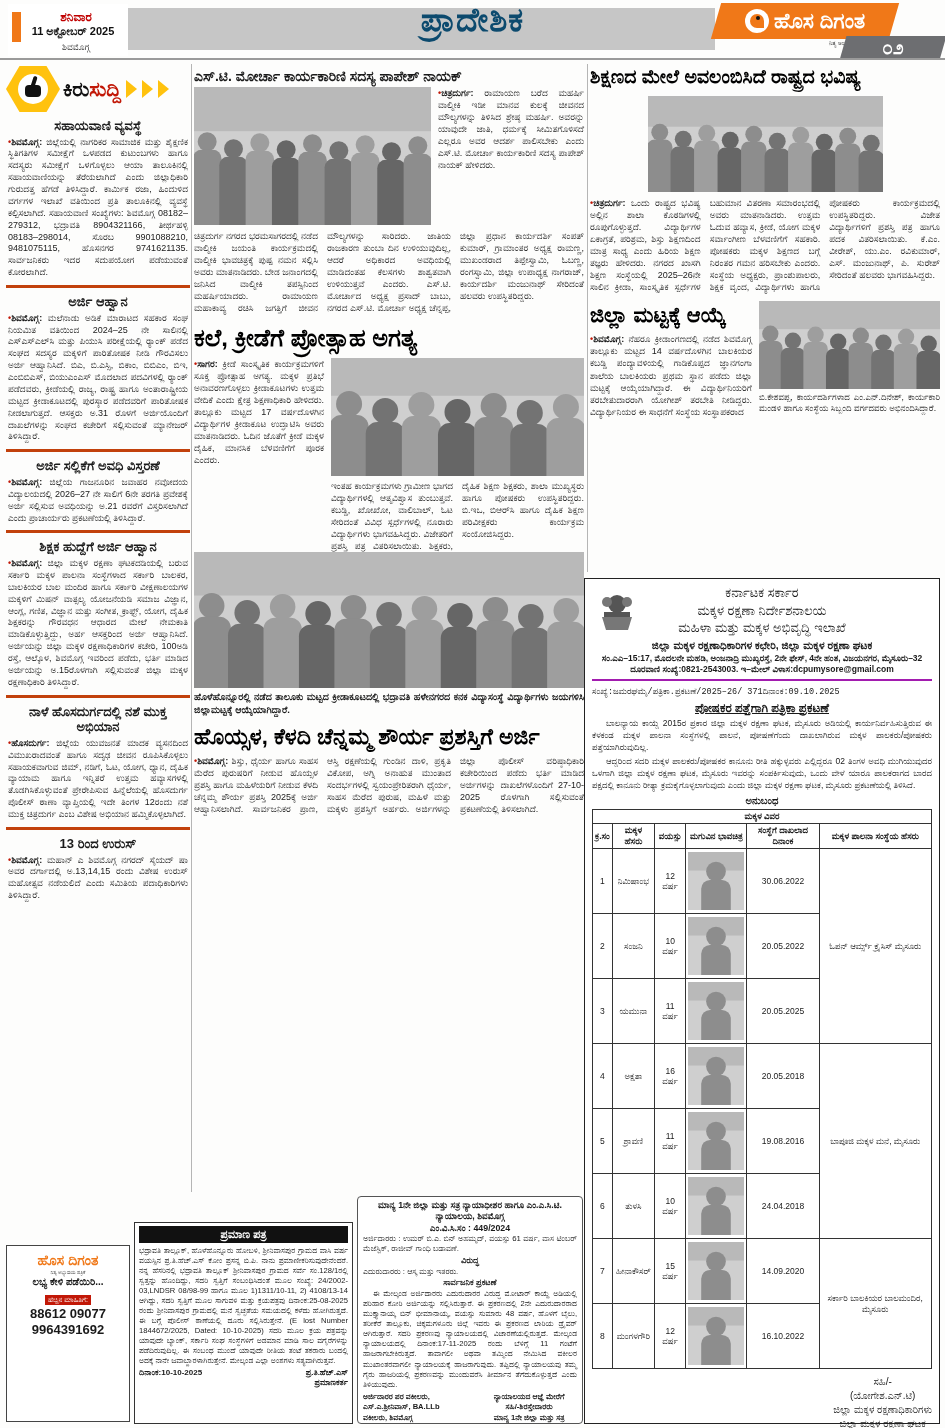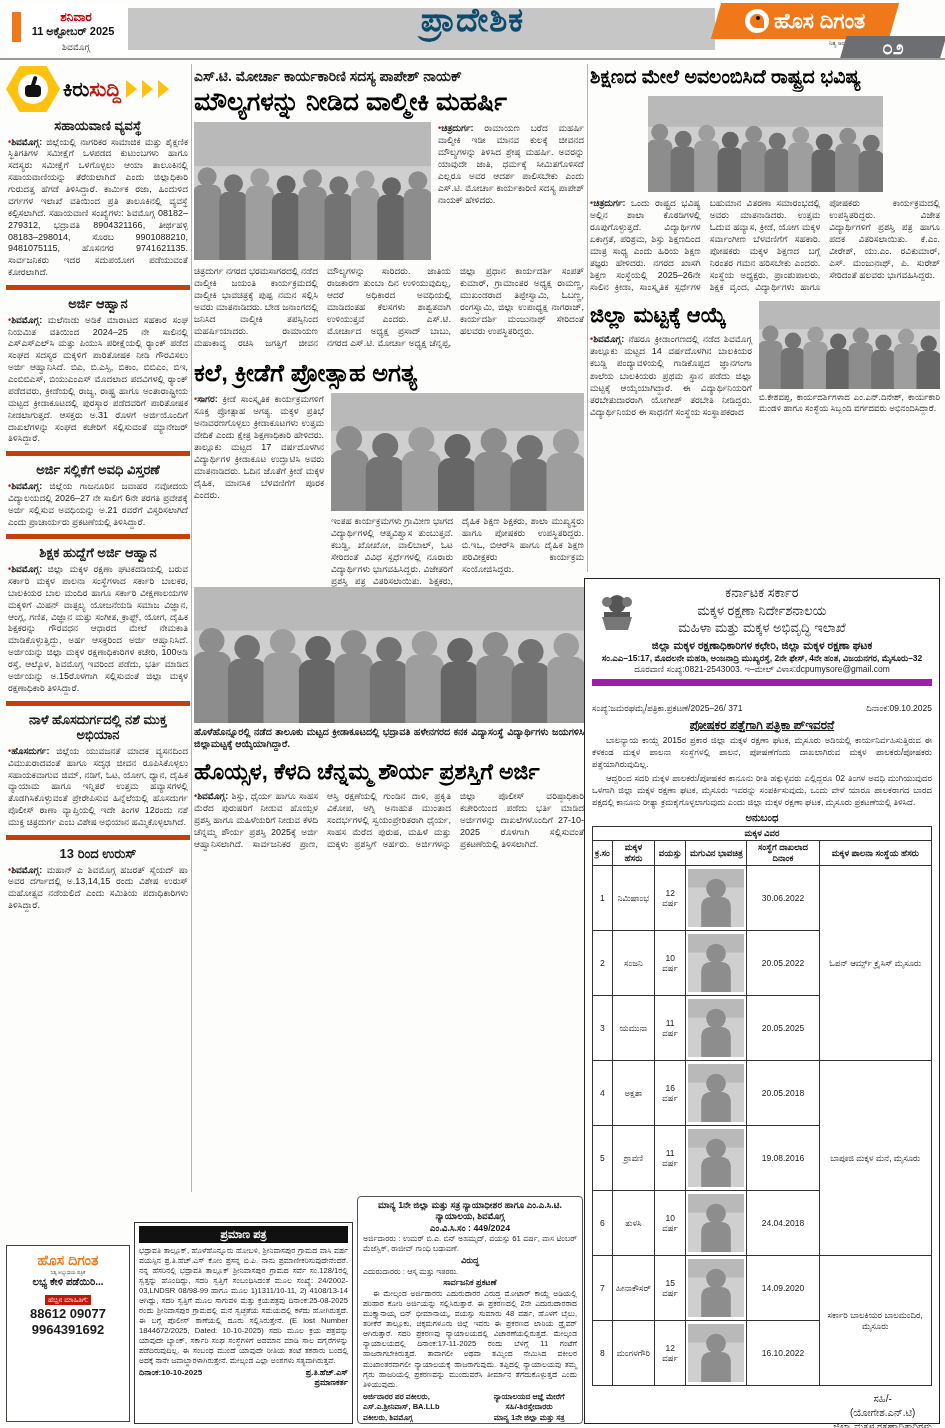--- a/index.html
+++ b/index.html
@@ -35,21 +35,21 @@
   .kiru{display:flex;align-items:center;gap:3px;margin:2px 0 6px 0;}
   .hex{width:54px;height:46px;background:#ffc20e;clip-path:polygon(25% 0,75% 0,100% 50%,75% 100%,25% 100%,0 50%);display:flex;align-items:center;justify-content:center;}
   .hand{width:30px;height:30px;border-radius:50%;background:#fff;position:relative;}
   .hand:before{content:"";position:absolute;left:7px;top:11px;width:16px;height:12px;border-radius:4px;background:#111;}
   .hand:after{content:"";position:absolute;left:14px;top:2px;width:4px;height:12px;border-radius:2px;background:#111;transform:rotate(18deg);}
   .kiru-text{font-size:20px;font-weight:bold;color:#111;}
   .kiru-text .red{color:#c21807;}
   .chev{width:0;height:0;border-top:9px solid transparent;border-bottom:9px solid transparent;border-left:11px solid #ffc20e;display:inline-block;margin-left:2px;}
   .brief .bhead{text-align:center;font-size:13px;font-weight:bold;margin:6px 2px 3px 2px;line-height:1.2;}
   .brief .btext{font-size:9px;line-height:1.32;text-align:justify;margin:0 2px;}
-  .brief{border-bottom:5px solid #c2410c;padding-bottom:6px;}
+  .brief{border-bottom:3px solid #c2410c;padding-bottom:6px;}
   .brief:last-child{border-bottom:none;}
   .bullet{color:#c21807;font-weight:bold;}
   .btext b{font-weight:bold;}
 
   
   .center-col{position:absolute;left:194px;top:62px;width:390px;}
   .right-col{position:absolute;left:590px;top:62px;width:350px;}
   .kicker{font-size:14px;font-weight:bold;margin:6px 0 2px 0;}
   .headline{font-weight:bold;color:#000;line-height:1.15;margin:0 0 6px 0;}
   .h-a1{font-size:25px;}
@@ -64,22 +64,22 @@
   .caption{font-size:9.5px;font-weight:bold;line-height:1.3;margin-top:3px;text-align:justify;}
   .row{display:flex;gap:7px;}
 
   
   .gov-box{position:absolute;left:584px;top:578px;width:356px;height:846px;border:1.5px solid #222;background:#fff;padding:5px 7px;font-size:8.5px;}
   .gov-head{position:relative;text-align:center;line-height:1.35;}
   .emblem{position:absolute;left:2px;top:2px;width:46px;height:52px;}
   .gov-line1{font-size:13px;}
   .gov-office{font-size:10.5px;font-weight:bold;margin-top:1px;}
   .gov-addr{font-size:8.5px;font-weight:bold;margin-top:1px;}
-  .gov-contact{font-size:8.5px;font-weight:normal;border-bottom:7px solid #a21caf;padding-bottom:3px;}
-  .refline{display:flex;justify-content:space-between;font-size:8.5px;margin-top:17px;}
+  .gov-contact{font-size:8.5px;font-weight:bold;border-bottom:2px solid #a21caf;padding-bottom:3px;}
+  .refline{display:flex;justify-content:flex-start;font-size:8.5px;margin-top:6px;font-family:Liberation Mono, monospace;}
   .gov-title{text-align:center;font-size:12px;font-weight:bold;text-decoration:underline;margin:4px 0 3px 0;}
   .gov-para{text-align:justify;line-height:1.4;margin:0 0 3px 0;text-indent:14px;}
   .annex{text-align:center;font-weight:bold;font-size:10px;margin:2px 0;}
   table.kids{border-collapse:collapse;width:100%;}
   table.kids th,table.kids td{border:1px solid #333;text-align:center;font-size:8.5px;padding:1px 2px;vertical-align:middle;}
   table.kids th{font-weight:bold;}
   .portrait{width:56px;height:58px;margin:2px auto;background:#cfcfcf;overflow:hidden;}
   td.inst{font-size:8.5px;}
   .gov-footer{display:flex;justify-content:space-between;align-items:flex-end;margin-top:6px;}
   .gov-ref{font-size:9px;font-weight:bold;}
@@ -166,30 +166,29 @@
         <div class="brief">
           <div class="bhead">ಶಿಕ್ಷಕ ಹುದ್ದೆಗೆ ಅರ್ಜಿ ಆಹ್ವಾನ</div>
           <p class="btext"><span class="bullet">•</span><b>ಶಿವಮೊಗ್ಗ:</b> <span>ಜಿಲ್ಲಾ ಮಕ್ಕಳ ರಕ್ಷಣಾ ಘಟಕದಡಿಯಲ್ಲಿ ಬರುವ ಸರ್ಕಾರಿ ಮಕ್ಕಳ ಪಾಲನಾ ಸಂಸ್ಥೆಗಳಾದ ಸರ್ಕಾರಿ ಬಾಲಕರ, ಬಾಲಕಿಯರ ಬಾಲ ಮಂದಿರ ಹಾಗೂ ಸರ್ಕಾರಿ ವೀಕ್ಷಣಾಲಯಗಳ ಮಕ್ಕಳಿಗೆ ಮಿಷನ್ ವಾತ್ಸಲ್ಯ ಯೋಜನೆಯಡಿ ಸಮಾಜ ವಿಜ್ಞಾನ, ಆಂಗ್ಲ, ಗಣಿತ, ವಿಜ್ಞಾನ ಮತ್ತು ಸಂಗೀತ, ಕ್ರಾಫ್ಟ್, ಯೋಗ, ದೈಹಿಕ ಶಿಕ್ಷಕರನ್ನು ಗೌರವಧನ ಆಧಾರದ ಮೇಲೆ ನೇಮಕಾತಿ ಮಾಡಿಕೊಳ್ಳುತ್ತಿದ್ದು, ಅರ್ಹ ಆಸಕ್ತರಿಂದ ಅರ್ಜಿ ಆಹ್ವಾನಿಸಿದೆ. ಅರ್ಜಿಯನ್ನು ಜಿಲ್ಲಾ ಮಕ್ಕಳ ರಕ್ಷಣಾಧಿಕಾರಿಗಳ ಕಚೇರಿ, 100ಅಡಿ ರಸ್ತೆ, ಆಲ್ಕೊಳ, ಶಿವಮೊಗ್ಗ ಇವರಿಂದ ಪಡೆದು, ಭರ್ತಿ ಮಾಡಿದ ಅರ್ಜಿಯನ್ನು ಅ.15ರೊಳಗಾಗಿ ಸಲ್ಲಿಸುವಂತೆ ಜಿಲ್ಲಾ ಮಕ್ಕಳ ರಕ್ಷಣಾಧಿಕಾರಿ ತಿಳಿಸಿದ್ದಾರೆ.</span></p>
         </div>
         <div class="brief">
           <div class="bhead">ನಾಳೆ ಹೊಸದುರ್ಗದಲ್ಲಿ ನಶೆ ಮುಕ್ತ ಅಭಿಯಾನ</div>
           <p class="btext"><span class="bullet">•</span><b>ಹೊಸದುರ್ಗ:</b> <span>ಜಿಲ್ಲೆಯ ಯುವಜನತೆ ಮಾದಕ ವ್ಯಸನದಿಂದ ವಿಮುಖರಾದವಂತೆ ಹಾಗೂ ಸದೃಢ ಜೀವನ ರೂಪಿಸಿಕೊಳ್ಳಲು ಸಹಾಯಕವಾಗುವ ಜಿಮ್, ನಡಿಗೆ, ಓಟ, ಯೋಗ, ಧ್ಯಾನ, ದೈಹಿಕ ವ್ಯಾಯಾಮ ಹಾಗೂ ಇನ್ನಿತರೆ ಉತ್ತಮ ಹವ್ಯಾಸಗಳಲ್ಲಿ ತೊಡಗಿಸಿಕೊಳ್ಳುವಂತೆ ಪ್ರೇರೇಪಿಸುವ ಹಿನ್ನೆಲೆಯಲ್ಲಿ ಹೊಸದುರ್ಗ ಪೊಲೀಸ್ ಠಾಣಾ ವ್ಯಾಪ್ತಿಯಲ್ಲಿ ಇದೇ ತಿಂಗಳ 12ರಂದು ನಶೆ ಮುಕ್ತ ಚಿತ್ರದುರ್ಗ ಎಂಬ ವಿಶೇಷ ಅಭಿಯಾನ ಹಮ್ಮಿಕೊಳ್ಳಲಾಗಿದೆ.</span></p>
         </div>
         <div class="brief">
           <div class="bhead">13 ರಿಂದ ಉರುಸ್</div>
-          <p class="btext"><span class="bullet">•</span><b>ಶಿವಮೊಗ್ಗ:</b> <span>ಮಹಾನ್ ಎ ಶಿವಮೊಗ್ಗ ಹಜರತ್ ಸೈಯದ್ ಷಾ ಅವರ ದರ್ಗಾದಲ್ಲಿ ಅ.13,14,15 ರಂದು ವಿಶೇಷ ಉರುಸ್ ಮಹೋತ್ಸವ ನಡೆಯಲಿದೆ ಎಂದು ಸಮಿತಿಯ ಪದಾಧಿಕಾರಿಗಳು ತಿಳಿಸಿದ್ದಾರೆ.</span></p>
+          <p class="btext"><span class="bullet">•</span><b>ಶಿವಮೊಗ್ಗ:</b> <span>ಮಹಾನ್ ಎ ಶಿವಮೊಗ್ಗ ನಗರದ್ ಸೈಯದ್ ಷಾ ಅವರ ದರ್ಗಾದಲ್ಲಿ ಅ.13,14,15 ರಂದು ವಿಶೇಷ ಉರುಸ್ ಮಹೋತ್ಸವ ನಡೆಯಲಿದೆ ಎಂದು ಸಮಿತಿಯ ಪದಾಧಿಕಾರಿಗಳು ತಿಳಿಸಿದ್ದಾರೆ.</span></p>
         </div>
       </div>
   </div>
 
   <div class="center-col">
 
     <div>
       <div class="kicker">ಎಸ್.ಟಿ. ಮೋರ್ಚಾ ಕಾರ್ಯಕಾರಿಣಿ ಸದಸ್ಯ ಪಾಪೇಶ್ ನಾಯಕ್</div>
-      <div class="headline h-a1">ಮೌಲ್ಯಗಳನ್ನು ನೀಡಿದ ವಾಲ್ಮೀಕಿ ಮಹರ್ಷಿ</div>
       <div class="row">
         <div class="photo crowd" style="width:237px;height:138px;flex:none;"><svg width="237" height="138" viewBox="0 0 237 138" preserveAspectRatio="none">
               <rect width="237" height="138" fill="#cfcfcf"></rect>
               <rect width="237" height="44.160000000000004" fill="#b9b9b9"></rect>
               <circle cx="13.166666666666666" cy="54.72" r="9.479999999999999" fill="#8d8d8d"></circle>
               <rect x="-1.0533333333333328" y="62.778" width="28.439999999999998" height="83.28" rx="8.531999999999998" fill="#8d8d8d"></rect>
               <circle cx="39.5" cy="61.72" r="9.479999999999999" fill="#737373"></circle>
               <rect x="25.28" y="69.77799999999999" width="28.439999999999998" height="76.28" rx="8.531999999999998" fill="#737373"></rect>
               <circle cx="65.83333333333333" cy="55.72" r="9.479999999999999" fill="#9e9e9e"></circle>
               <rect x="51.61333333333333" y="63.778" width="28.439999999999998" height="82.28" rx="8.531999999999998" fill="#9e9e9e"></rect>
@@ -367,21 +366,21 @@
       <div class="gov-line1">ಮಕ್ಕಳ ರಕ್ಷಣಾ ನಿರ್ದೇಶನಾಲಯ</div>
       <div class="gov-line1">ಮಹಿಳಾ ಮತ್ತು ಮಕ್ಕಳ ಅಭಿವೃದ್ಧಿ ಇಲಾಖೆ</div>
       <div class="gov-office">ಜಿಲ್ಲಾ ಮಕ್ಕಳ ರಕ್ಷಣಾಧಿಕಾರಿಗಳ ಕಛೇರಿ, ಜಿಲ್ಲಾ ಮಕ್ಕಳ ರಕ್ಷಣಾ ಘಟಕ</div>
       <div class="gov-addr">ಸಂ.ಎಎ–15:17, ಮೊದಲನೇ ಮಹಡಿ, ಅಂಜನಾದ್ರಿ ಮುಖ್ಯರಸ್ತೆ, 2ನೇ ಫೇಸ್, 4ನೇ ಹಂತ, ವಿಜಯನಗರ, ಮೈಸೂರು–32</div>
       <div class="gov-contact">ದೂರವಾಣಿ ಸಂಖ್ಯೆ:0821-2543003. ಇ–ಮೇಲ್ ವಿಳಾಸ:dcpumysore@gmail.com</div>
     </div>
     <div class="refline">
       <span>ಸಂಖ್ಯೆ:ಜಮರಘಮೈ/ಪತ್ರಿಕಾ.ಪ್ರಕಟಣೆ/2025–26/ 371</span>
       <span>ದಿನಾಂಕ:09.10.2025</span>
     </div>
-    <div class="gov-title">ಪೋಷಕರ ಪತ್ತೆಗಾಗಿ ಪತ್ರಿಕಾ ಪ್ಇವರನೆ</div>
+    <div class="gov-title">ಪೋಷಕರ ಪತ್ತೆಗಾಗಿ ಪತ್ರಿಕಾ ಪ್ರಕಟಣೆ</div>
     <p class="gov-para">ಬಾಲನ್ಯಾಯ ಕಾಯ್ದೆ 2015ರ ಪ್ರಕಾರ ಜಿಲ್ಲಾ ಮಕ್ಕಳ ರಕ್ಷಣಾ ಘಟಕ, ಮೈಸೂರು ಅಡಿಯಲ್ಲಿ ಕಾರ್ಯನಿರ್ವಹಿಸುತ್ತಿರುವ ಈ ಕೆಳಕಂಡ ಮಕ್ಕಳ ಪಾಲನಾ ಸಂಸ್ಥೆಗಳಲ್ಲಿ ಪಾಲನೆ, ಪೋಷಣೆಗೆಂದು ದಾಖಲಾಗಿರುವ ಮಕ್ಕಳ ಪಾಲಕರು/ಪೋಷಕರು ಪತ್ತೆಯಾಗಿರುವುದಿಲ್ಲ.</p>
     <p class="gov-para">ಆದ್ದರಿಂದ ಸದರಿ ಮಕ್ಕಳ ಪಾಲಕರು/ಪೋಷಕರ ಕಾನೂನು ರೀತಿ ಹಕ್ಕುಳ್ಳವರು ಎಲ್ಲಿದ್ದರೂ 02 ತಿಂಗಳ ಅವಧಿ ಮುಗಿಯುವುದರ ಒಳಗಾಗಿ ಜಿಲ್ಲಾ ಮಕ್ಕಳ ರಕ್ಷಣಾ ಘಟಕ, ಮೈಸೂರು ಇವರನ್ನು ಸಂಪರ್ಕಿಸುವುದು, ಒಂದು ವೇಳೆ ಯಾರೂ ಪಾಲಕರಾಗದ ಬಾರದ ಪಕ್ಷದಲ್ಲಿ ಕಾನೂನು ರೀತ್ಯಾ ಕ್ರಮಕೈಗೊಳ್ಳಲಾಗುವುದು ಎಂದು ಜಿಲ್ಲಾ ಮಕ್ಕಳ ರಕ್ಷಣಾ ಘಟಕ, ಮೈಸೂರು ಪ್ರಕಟಣೆಯಲ್ಲಿ ತಿಳಿಸಿದೆ.</p>
     <div class="annex">ಅನುಬಂಧ</div>
     <table class="kids">
       <thead>
           <tr>
             <th colspan="6">ಮಕ್ಕಳ ವಿವರ</th>
           </tr>
           <tr>
             <th>ಕ್ರ.ಸಂ</th>

